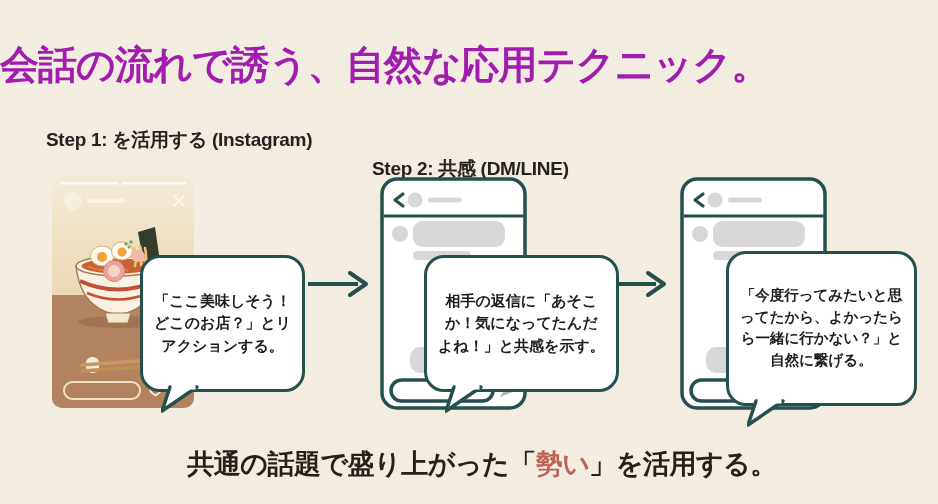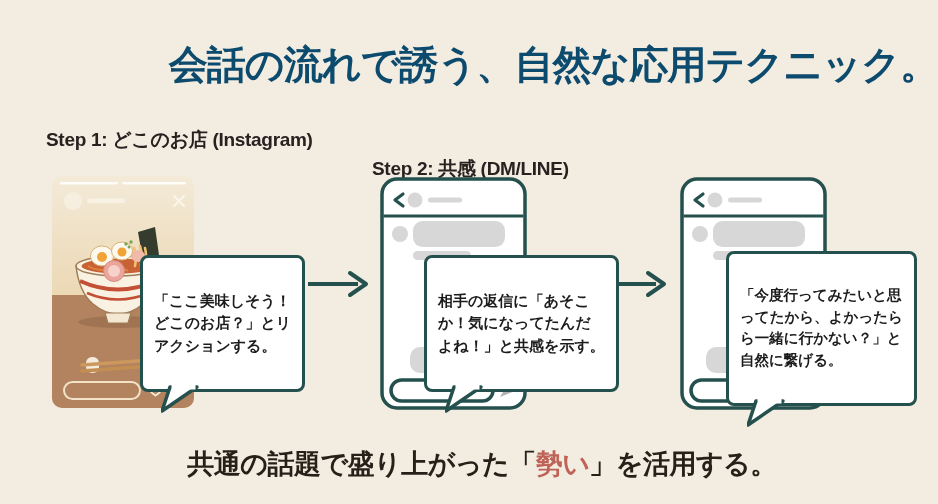--- a/index.html
+++ b/index.html
@@ -9,25 +9,25 @@
     background: #f2ece1;
     position: relative;
     overflow: hidden;
     color: #292120;
   }
   .stage { position: absolute; inset: 0; }
 
   .title {
     position: absolute;
     top: 38px; left: 0; width: 100%;
-    text-align: right;
+    text-align: left;
     font-size: 39px;
     font-weight: bold;
     letter-spacing: -1px;
-    color: #0c4a6e;
+    color: #a21caf;
   }
 
   .step-label {
     position: absolute;
     top: 127px;
     font-size: 19px;
     font-weight: bold;
     color: #272120;
     letter-spacing: -0.3px;
     white-space: nowrap;
@@ -42,28 +42,29 @@
   .phone.p3 { left: 680px; top: 177px; }
 
   .arrow { position: absolute; }
   .arrow.a1 { left: 306px; top: 269px; }
   .arrow.a2 { left: 604px; top: 269px; }
 
   .bubble {
     position: absolute;
     background: #ffffff;
     border: 3.5px solid #24504e;
-    border-radius: 8px;
+    border-radius: 20px;
     padding: 9px 11px;
     font-size: 15px;
     font-weight: bold;
     line-height: 1.5;
     color: #1c1c1c;
     white-space: pre-line;
     z-index: 6;
+    text-align: center;
   }
   .bubble.b1 { left: 140px; top: 255px; }
   .bubble.b2 { left: 424px; top: 255px; }
   .bubble.b3 { left: 726px; top: 251px; font-size: 14.5px; }
   .bubble .tail {
     position: absolute;
     left: 18px;
     bottom: -24px;
     width: 40px; height: 28px;
   }
@@ -80,21 +81,21 @@
   }
   .footer .accent { color: #bf6356; }
 </style>
 </head>
 <body>
 
 <div class="stage">
 
   <div class="title">会話の流れで誘う、自然な応用テクニック。</div>
 
-  <div class="step-label s1">Step 1: どこのお店 (Instagram)</div>
+  <div class="step-label s1">Step 1: を活用する (Instagram)</div>
   <div class="step-label s2">Step 2: 共感 (DM/LINE)</div>
 
   <div class="phone p1">
     <svg width="142" height="232" viewBox="0 0 142 232">
       <defs>
         <linearGradient id="storybg" x1="0" y1="0" x2="0" y2="1">
           <stop offset="0" stop-color="#f3ead8"></stop>
           <stop offset="0.52" stop-color="#ecd8b4"></stop>
         </linearGradient>
         <clipPath id="p1clip">

